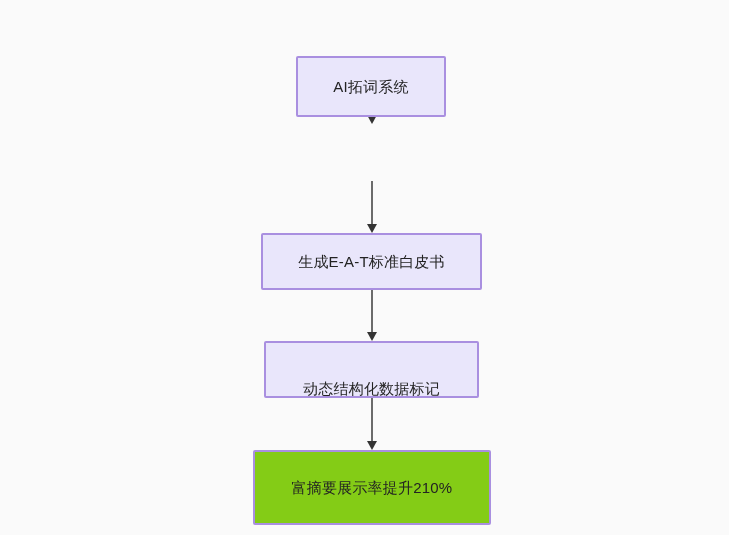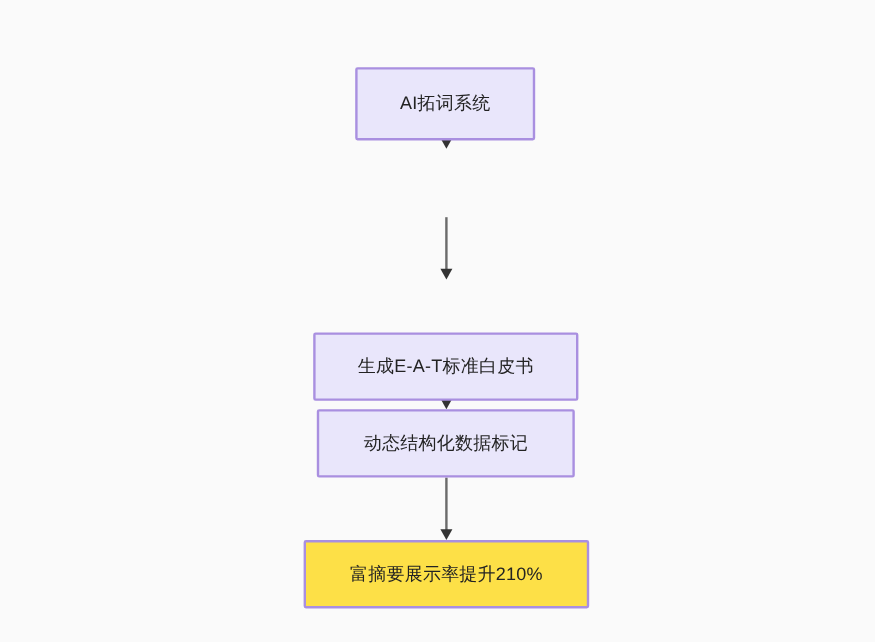--- a/index.html
+++ b/index.html
@@ -80,25 +80,25 @@
   <div class="edge" style="left: 371px; top: 398px; height: 52px;">
     <div class="edge-line" style="height: 44px; background: rgb(107, 107, 107);"></div>
     <div class="edge-head" style="top: 43px; border-top-color: rgb(51, 51, 51);"></div>
   </div>
 
   <div class="node" style="left: 296px; top: 12px; width: 150px; height: 61px; background: rgb(233, 230, 251); border-color: rgb(169, 143, 224); color: rgb(35, 35, 35); margin-top: 44px;">
     <span class="node-label">AI拓词系统</span>
   </div>
 
 
-  <div class="node" style="left: 261px; top: 233px; width: 221px; height: 57px; background: rgb(233, 230, 251); border-color: rgb(169, 143, 224); color: rgb(35, 35, 35); margin-top: 44px;">
+  <div class="node" style="left: 261px; top: 233px; width: 221px; height: 57px; background: rgb(233, 230, 251); border-color: rgb(169, 143, 224); color: rgb(35, 35, 35);">
     <span class="node-label">生成E-A-T标准白皮书</span>
   </div>
 
-  <div class="node" style="left: 264px; top: 341px; width: 215px; height: 57px; background: rgb(233, 230, 251); border-color: rgb(169, 143, 224); color: rgb(35, 35, 35);">
+  <div class="node" style="left: 264px; top: 341px; width: 215px; height: 57px; background: rgb(233, 230, 251); border-color: rgb(169, 143, 224); color: rgb(35, 35, 35); align-items: flex-end;">
     <span class="node-label">动态结构化数据标记</span>
   </div>
 
-  <div class="node" style="left: 253px; top: 450px; width: 238px; height: 57px; background: #fde047; border-color: rgb(169, 143, 224); color: rgb(35, 35, 35);">
+  <div class="node" style="left: 253px; top: 450px; width: 238px; height: 75px; background: #84cc16; border-color: rgb(169, 143, 224); color: rgb(35, 35, 35);">
     <span class="node-label">富摘要展示率提升210%</span>
   </div>
 
 </div>
 
 </body></html>

